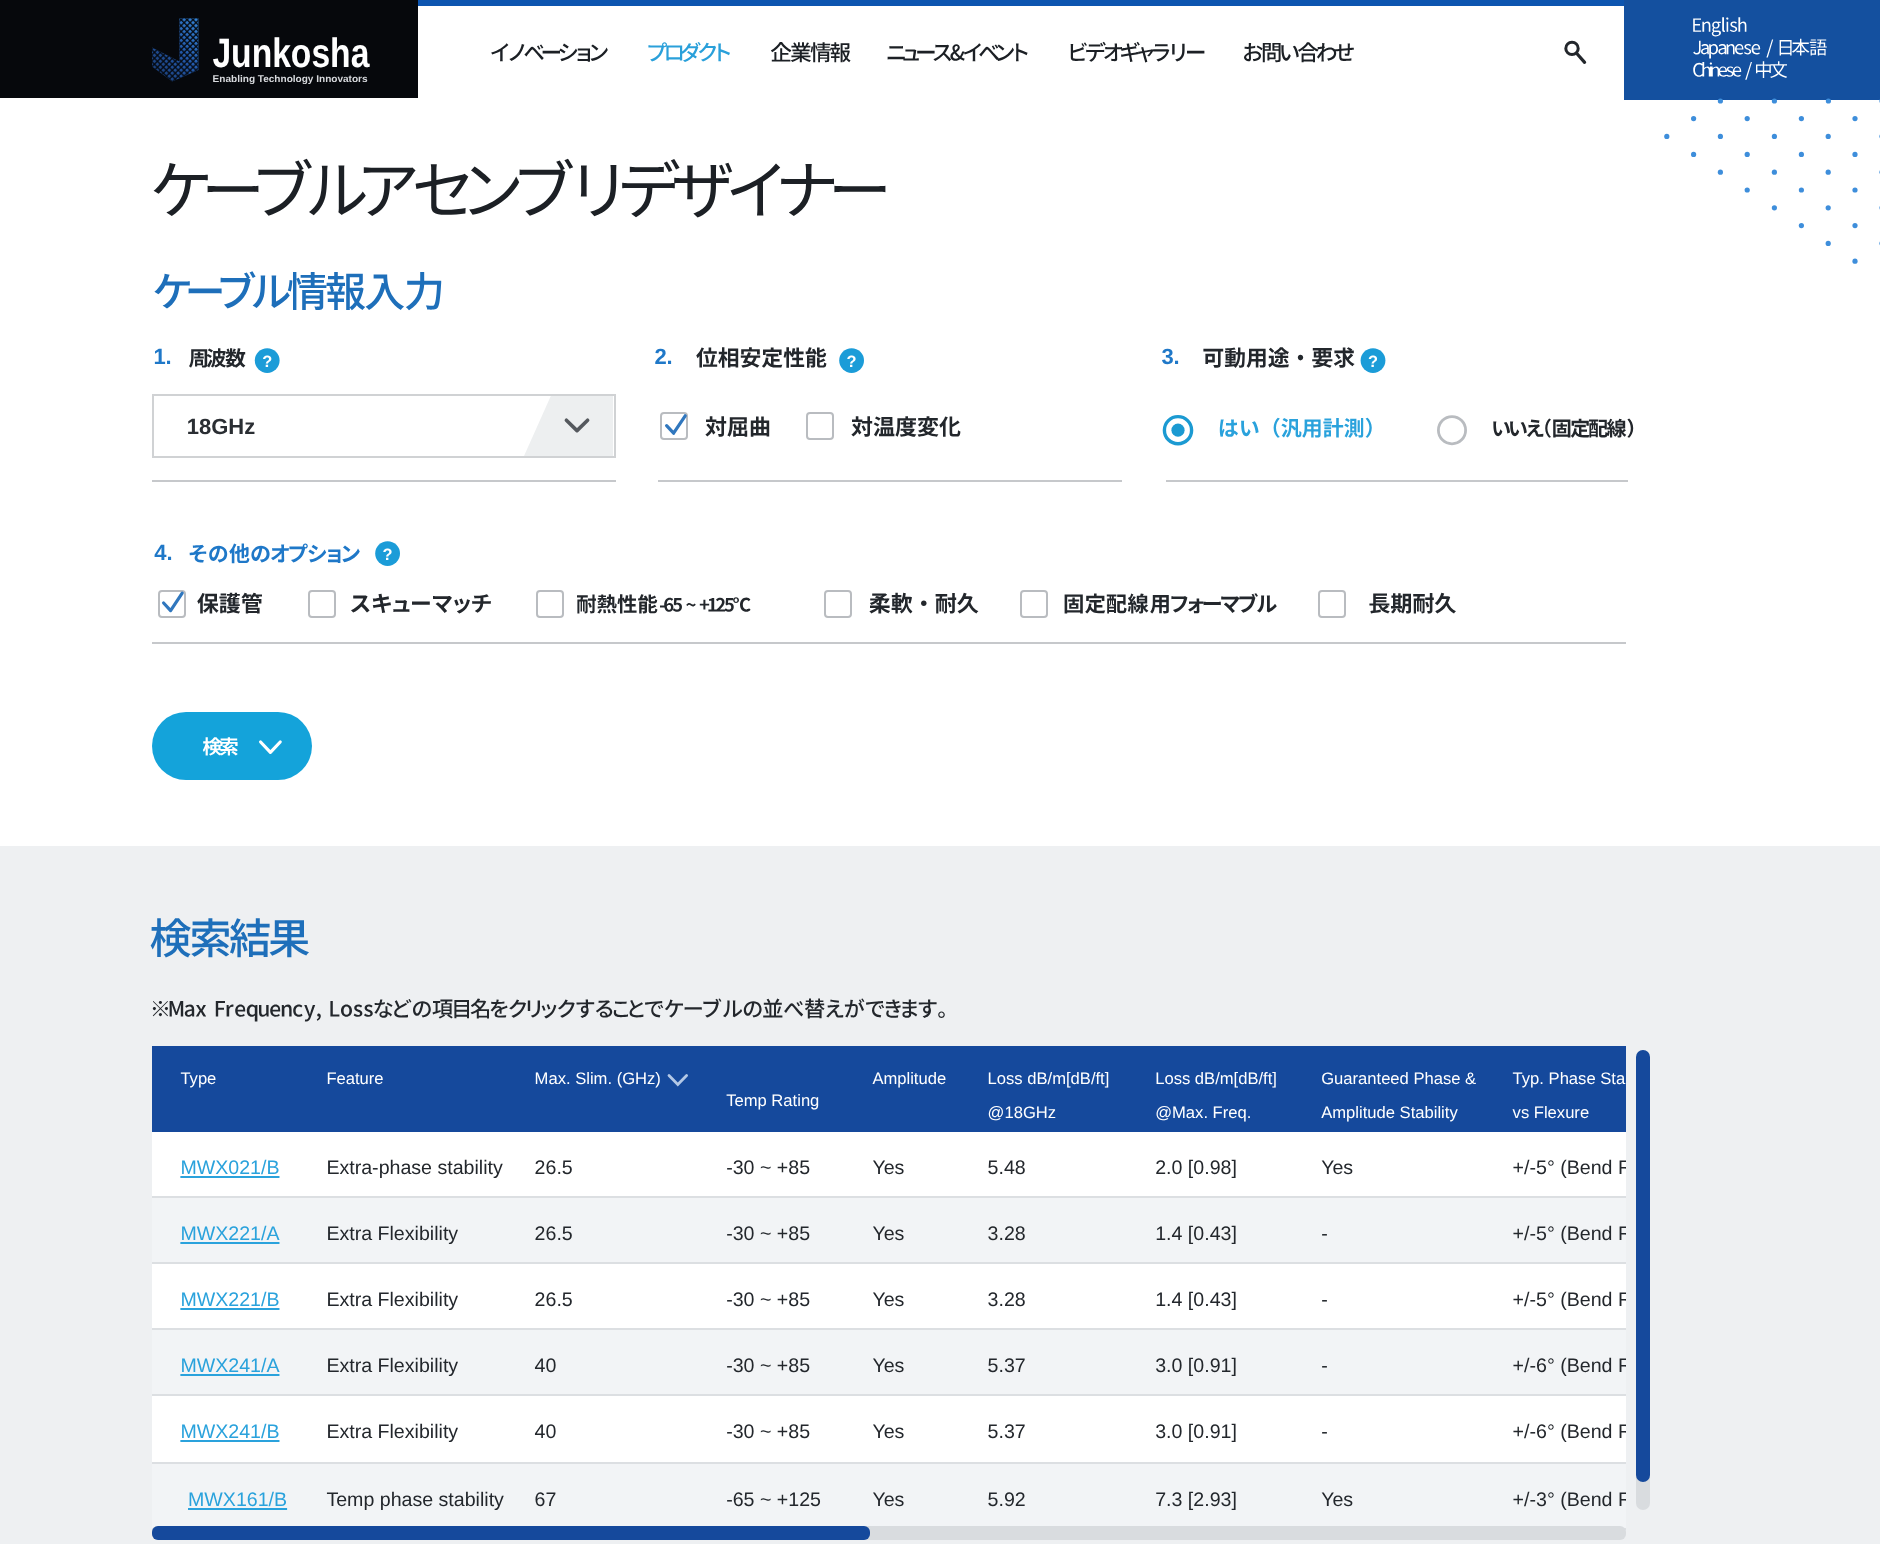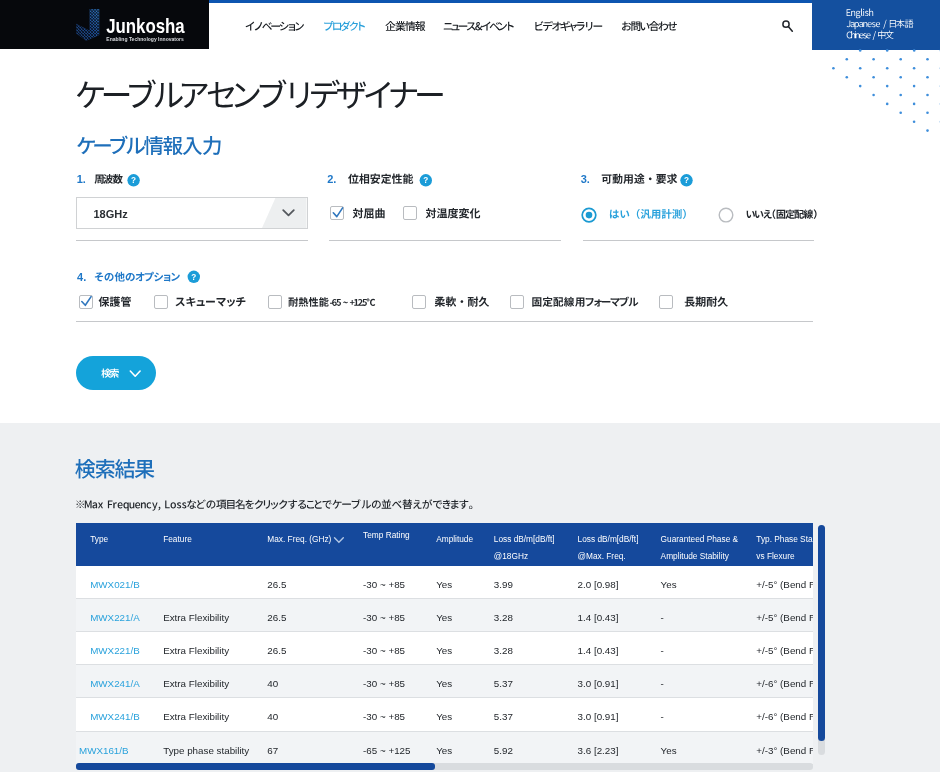--- a/index.html
+++ b/index.html
@@ -2,21 +2,21 @@
 <html><head><meta charset="utf-8"><style>
 * {margin:0;padding:0;box-sizing:border-box}
 html,body {width:940px;height:772px;overflow:hidden;background:#ffffff;
   font-family:"Liberation Sans", sans-serif;position:relative}
 .abs {position:absolute}
 #ov {position:absolute;left:0;top:0;z-index:50;pointer-events:none}
 .num {position:absolute;font-size:11px;font-weight:bold;color:#1f78c8}
 .divider {position:absolute;height:1px;background:#c6c8cb}
 .cb {position:absolute;width:14px;height:14px;background:#fff;border:1px solid #b9bcc0;border-radius:2px}
 .td {position:absolute;top:2px;height:33.2px;line-height:33.2px;font-size:9.8px;color:#23272c;white-space:nowrap}
-.lnk {color:#2aa2dc;}
+.lnk {color:#2aa2dc;text-decoration:underline}
 .tr {position:absolute;left:0;width:736.7px;height:33.2px;border-bottom:1px solid #dcdfe2}
 .th {position:absolute;color:#fff;font-size:8.3px;font-weight:normal;white-space:nowrap;line-height:16.9px}
 </style></head>
 <body>
 
 <div class="abs" style="left:209px;top:0;width:731px;height:3px;background:#0d55b0"></div>
 <div class="abs" style="left:0;top:0;width:209px;height:48.5px;background:#06080c"></div>
 <div class="abs" style="left:812px;top:0;width:128px;height:49.5px;background:#14509f"></div>
 
 <div class="abs" style="left:76px;top:197px;width:231.5px;height:32px;border:1px solid #d0d2d4;background:#fff"></div>
@@ -44,33 +44,34 @@
 <div class="divider" style="left:76px;top:320.6px;width:737px"></div>
 
 <div class="abs" style="left:75.9px;top:356.4px;width:80.3px;height:33.8px;border-radius:17px;background:#14a3da"></div>
 
 <div class="abs" style="left:0;top:422.5px;width:940px;height:349.5px;background:#eef0f2"></div>
 
 <div class="abs" style="left:76px;top:523.4px;width:736.7px;height:241.4px;overflow:hidden">
   <div class="abs" style="left:0;top:0;width:736.7px;height:42.2px;background:#15499c"></div>
   <div class="th" style="left:14.2px;top:8.0px">Type</div>
   <div class="th" style="left:87.2px;top:8.0px">Feature</div>
-  <div class="th" style="left:191.3px;top:8.0px">Max. Freq. (GHz)</div>
-  <div class="th" style="left:287.1px;top:4px">Temp Rating</div>
+  <div class="th" style="left:191.3px;top:8.0px">Max. Slim. (GHz)</div>
+  <div class="th" style="left:287.1px;top:19px">Temp Rating</div>
   <div class="th" style="left:360.2px;top:8.0px">Amplitude</div>
   <div class="th" style="left:417.8px;top:8.0px">Loss dB/m[dB/ft]<br>@18GHz</div>
   <div class="th" style="left:501.6px;top:8.0px">Loss dB/m[dB/ft]<br>@Max. Freq.</div>
   <div class="th" style="left:584.6px;top:8.0px">Guaranteed Phase &amp;<br>Amplitude Stability</div>
   <div class="th" style="left:680.3px;top:8.0px">Typ. Phase Stability<br>vs Flexure</div>
 <div class="tr" style="top:42.2px;background:#ffffff">
       <div class="td lnk" style="left:14.2px">MWX021/B</div>
+      <div class="td " style="left:87.2px">Extra-phase stability</div>
       <div class="td " style="left:191.3px">26.5</div>
       <div class="td " style="left:287.1px">-30 ~ +85</div>
       <div class="td " style="left:360.2px">Yes</div>
-      <div class="td " style="left:417.8px">3.99</div>
+      <div class="td " style="left:417.8px">5.48</div>
       <div class="td " style="left:501.6px">2.0 [0.98]</div>
       <div class="td " style="left:584.6px">Yes</div>
       <div class="td " style="left:680.3px">+/-5° (Bend R</div>
     </div>
 <div class="tr" style="top:75.4px;background:#f2f4f6">
       <div class="td lnk" style="left:14.2px">MWX221/A</div>
       <div class="td " style="left:87.2px">Extra Flexibility</div>
       <div class="td " style="left:191.3px">26.5</div>
       <div class="td " style="left:287.1px">-30 ~ +85</div>
       <div class="td " style="left:360.2px">Yes</div>
@@ -106,27 +107,27 @@
       <div class="td " style="left:87.2px">Extra Flexibility</div>
       <div class="td " style="left:191.3px">40</div>
       <div class="td " style="left:287.1px">-30 ~ +85</div>
       <div class="td " style="left:360.2px">Yes</div>
       <div class="td " style="left:417.8px">5.37</div>
       <div class="td " style="left:501.6px">3.0 [0.91]</div>
       <div class="td " style="left:584.6px">-</div>
       <div class="td " style="left:680.3px">+/-6° (Bend R</div>
     </div>
 <div class="tr" style="top:208.2px;background:#f2f4f6">
-      <div class="td lnk" style="left:3px">MWX161/B</div>
-      <div class="td " style="left:87.2px">Type phase stability</div>
+      <div class="td lnk" style="left:18px">MWX161/B</div>
+      <div class="td " style="left:87.2px">Temp phase stability</div>
       <div class="td " style="left:191.3px">67</div>
       <div class="td " style="left:287.1px">-65 ~ +125</div>
       <div class="td " style="left:360.2px">Yes</div>
       <div class="td " style="left:417.8px">5.92</div>
-      <div class="td " style="left:501.6px">3.6 [2.23]</div>
+      <div class="td " style="left:501.6px">7.3 [2.93]</div>
       <div class="td " style="left:584.6px">Yes</div>
       <div class="td " style="left:680.3px">+/-3° (Bend R</div>
     </div>
 </div>
 
 <div class="abs" style="left:817.5px;top:525.3px;width:7.7px;height:229.3px;background:#d9dcdf;border-radius:4px"></div>
 <div class="abs" style="left:817.5px;top:525.3px;width:7.7px;height:215.7px;background:#15499c;border-radius:4px"></div>
 
 <div class="abs" style="left:76px;top:763px;width:736.7px;height:6.5px;background:#d9dcdf;border-radius:3px"></div>
 <div class="abs" style="left:76px;top:763px;width:358.5px;height:6.5px;background:#15499c;border-radius:3px"></div>

